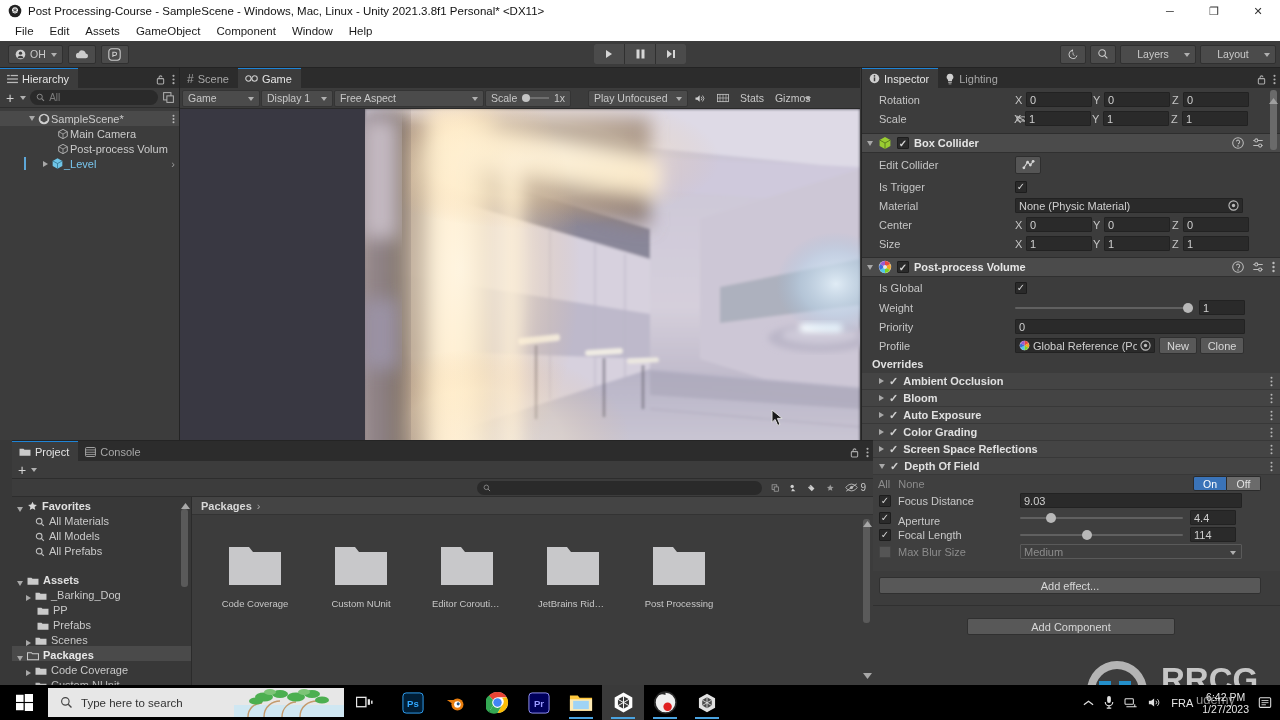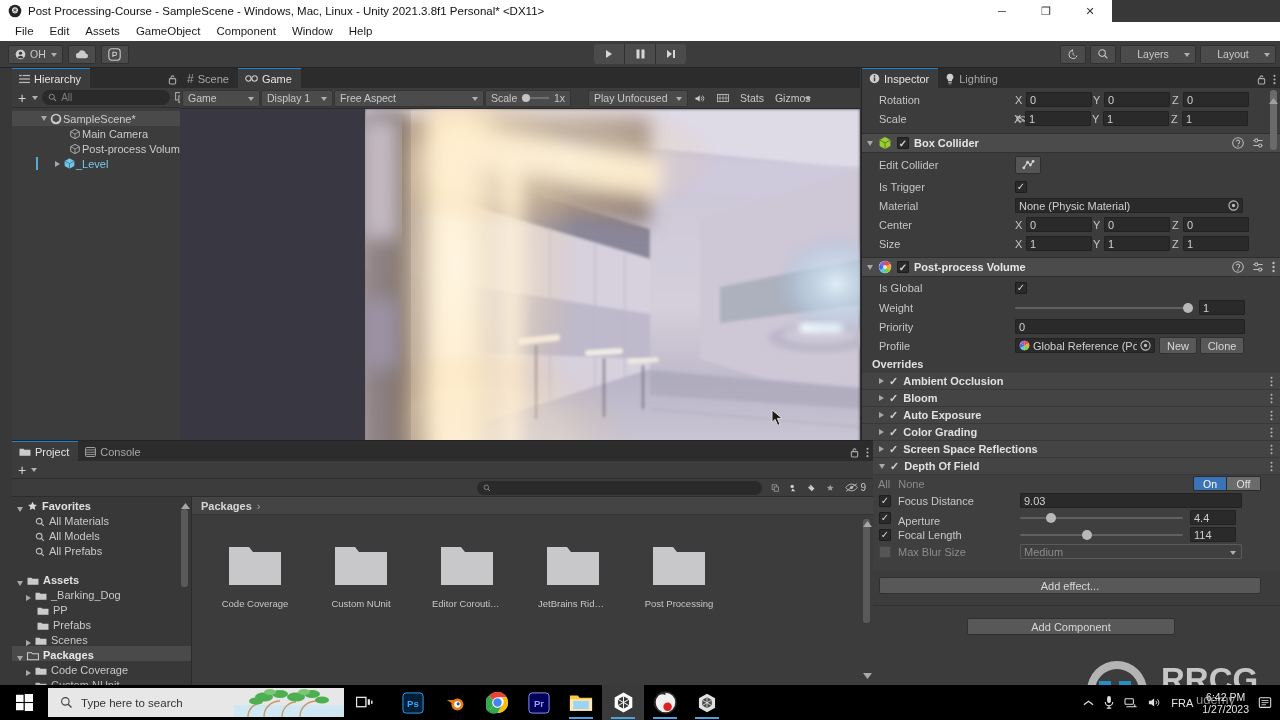--- a/index.html
+++ b/index.html
@@ -8,21 +8,21 @@
     font-family: "Liberation Sans", sans-serif;
     font-size: 11px;
     background:#383838;
     color:#c4c4c4;
     -webkit-font-smoothing: antialiased;
   }
   .app { position:relative; width:1280px; height:720px; }
 
   
   .titlebar {
-    position:absolute; left:0; top:0; width:1112px; height:22px;
+    position:absolute; left:0; top:0; width:1280px; height:22px;
     background:#ffffff; color:#1a1a1a; display:flex; align-items:center;
   }
   .titlebar .ticon { width:14px; height:14px; margin:0 6px 0 8px; flex:none; }
   .titlebar .ttext { font-size:11.5px; color:#111; white-space:nowrap; }
   .wincontrols { position:absolute; right:0; top:0; height:22px; display:flex; }
   .wincontrols div {
     width:44px; height:22px; display:flex; align-items:center; justify-content:center;
     color:#333; font-size:11px;
   }
 
@@ -73,21 +73,21 @@
     height:20px; padding:0 9px 0 7px; display:flex; align-items:center; gap:4px;
     background:#2c2c2c; color:#a7a7a7; font-size:11px; border-top:1px solid transparent;
     cursor:default;
   }
   .tab.active { background:#3c3c3c; color:#e4e4e4; border-top:1px solid #1f84d6; }
   .tabstrip .tab-tools {
     position:absolute; right:4px; bottom:3px; display:flex; gap:7px; color:#999; font-size:11px;
   }
 
   
-  #hierarchy { left:12px; top:68px; width:180px; height:372px; background:#3c3c3c;
+  #hierarchy { left:0; top:68px; width:180px; height:372px; background:#3c3c3c;
                border-right:1px solid #242424; }
   .hier-search {
     height:20px; background:#3c3c3c; display:flex; align-items:center;
     padding:0 4px; gap:4px; border-bottom:1px solid #2d2d2d;
   }
   .plusbtn { color:#d4d4d4; font-size:14px; line-height:14px; padding:0 2px; cursor:default;}
   .caret-sm { border-left:3px solid transparent; border-right:3px solid transparent;
               border-top:4px solid #b0b0b0; }
   .searchbox {
     flex:1; height:15px; background:#2a2a2a; border-radius:8px; display:flex;

